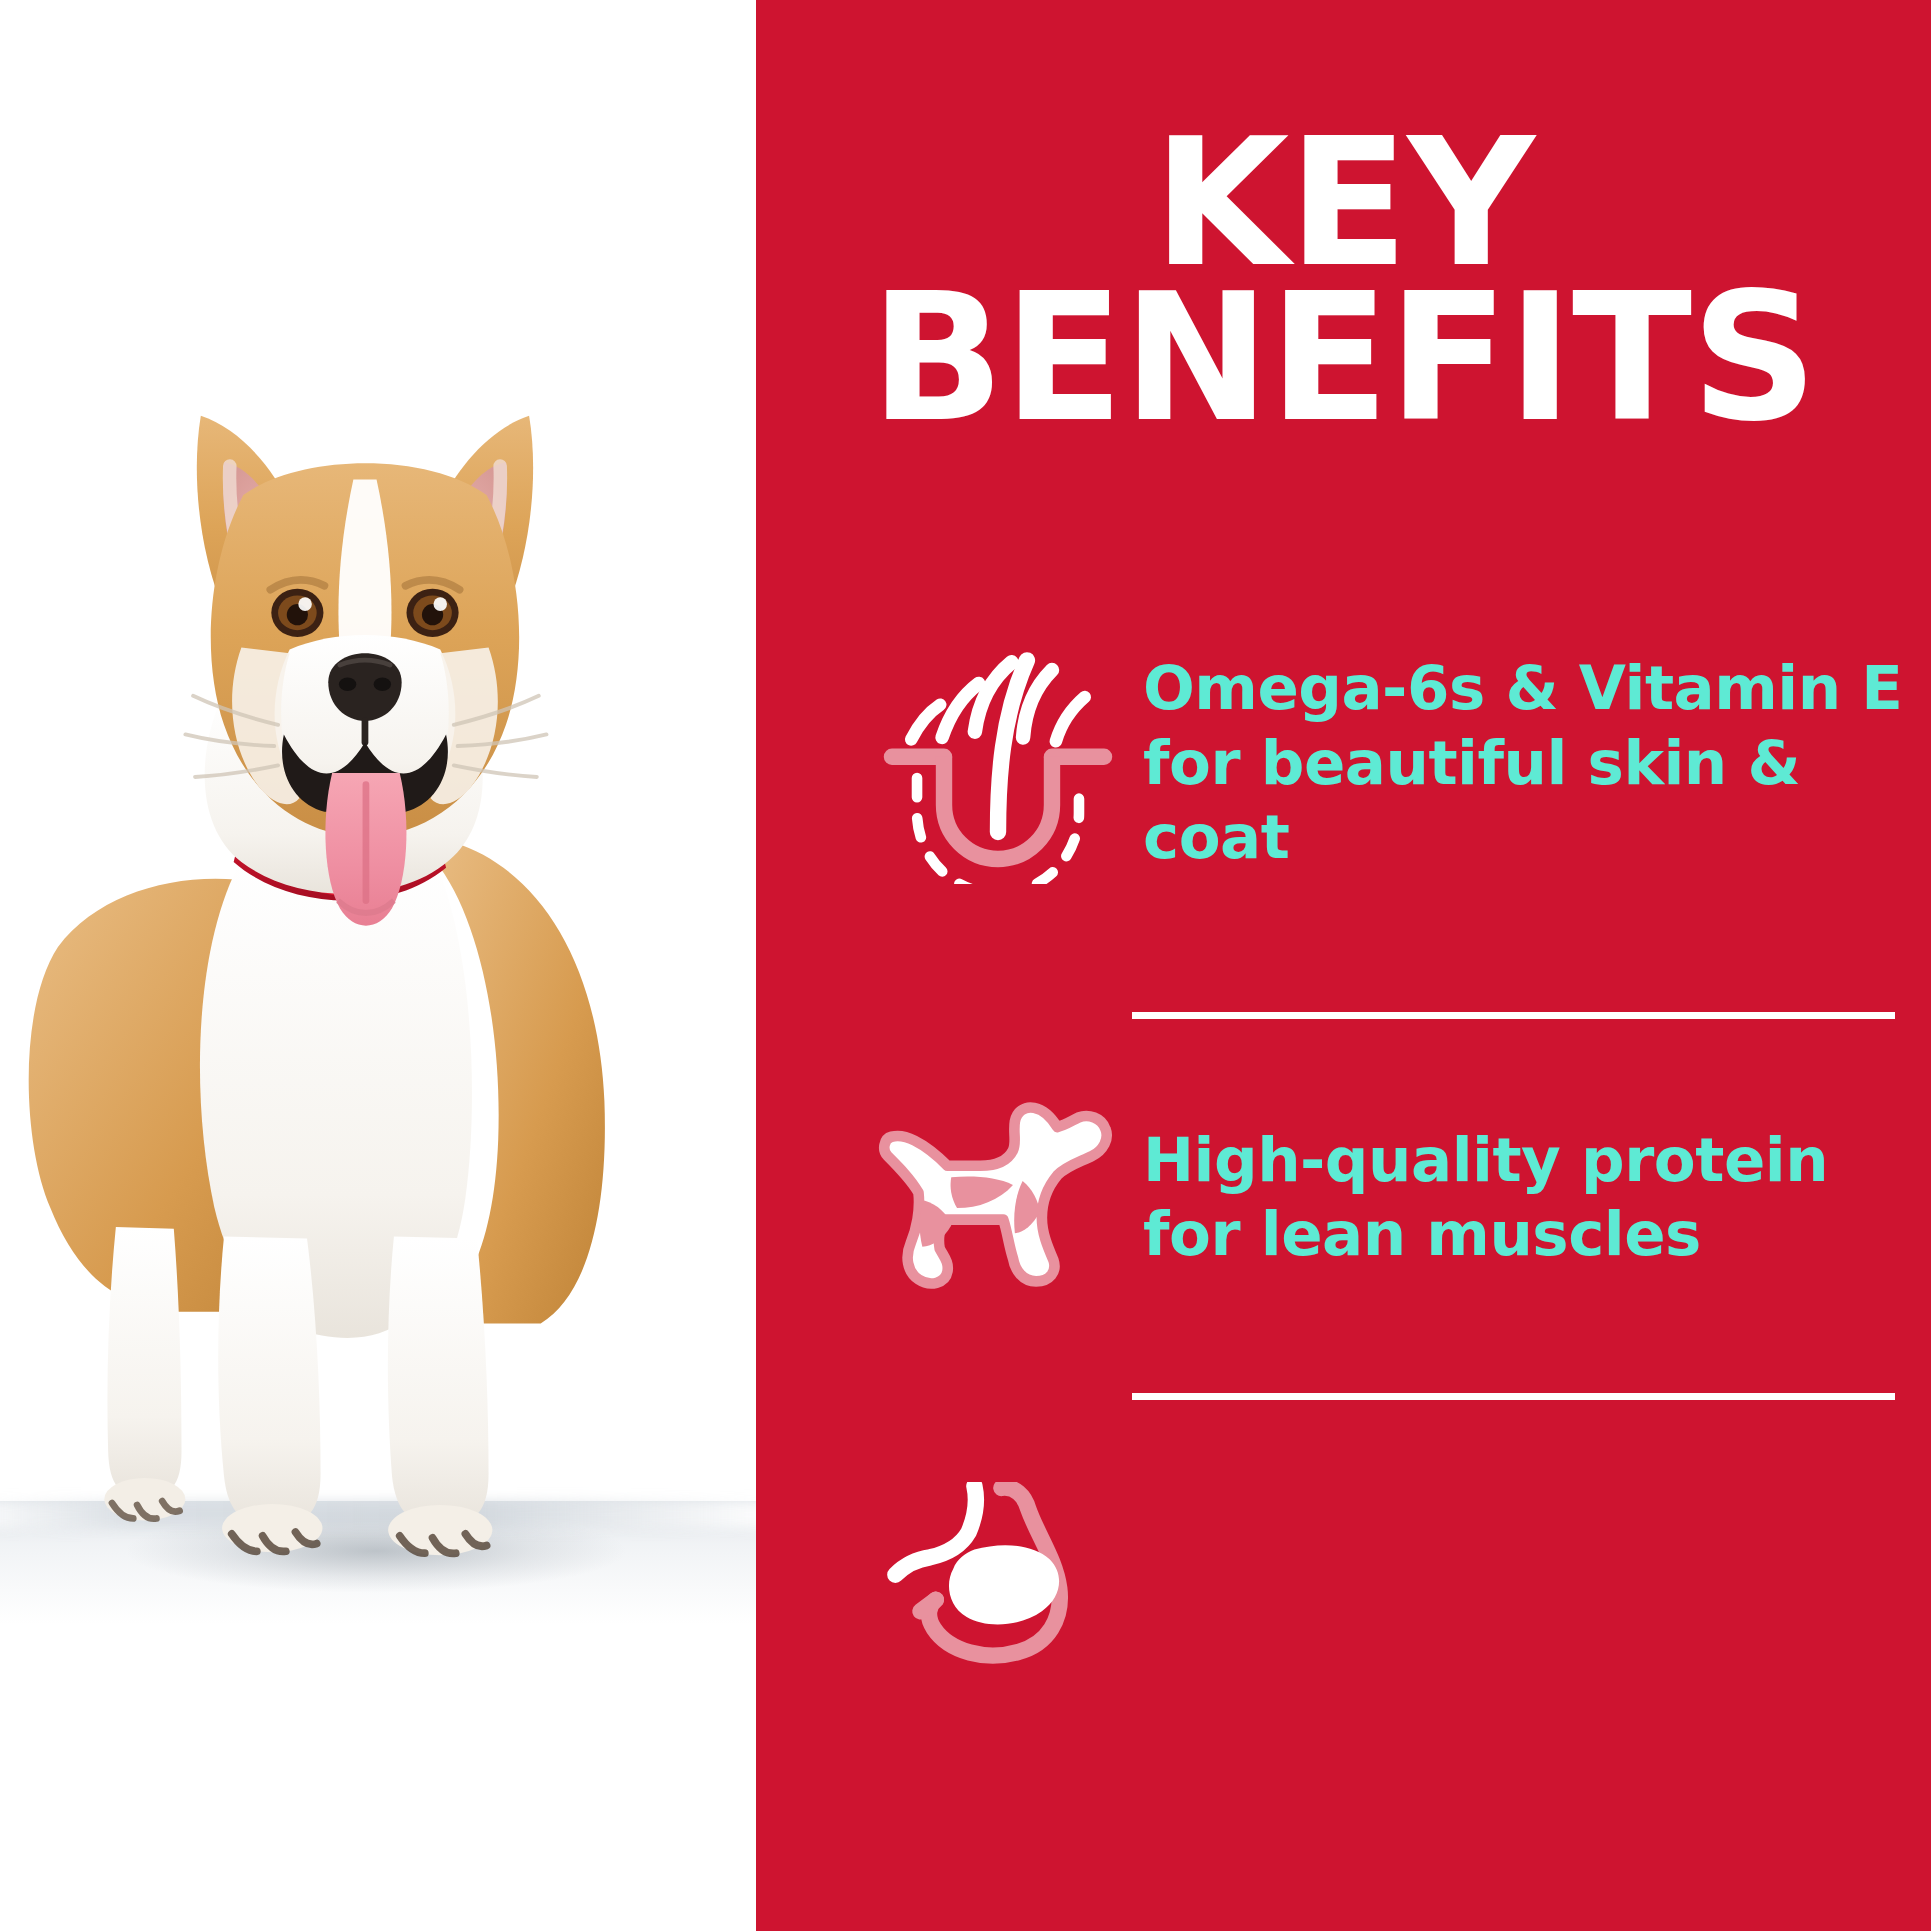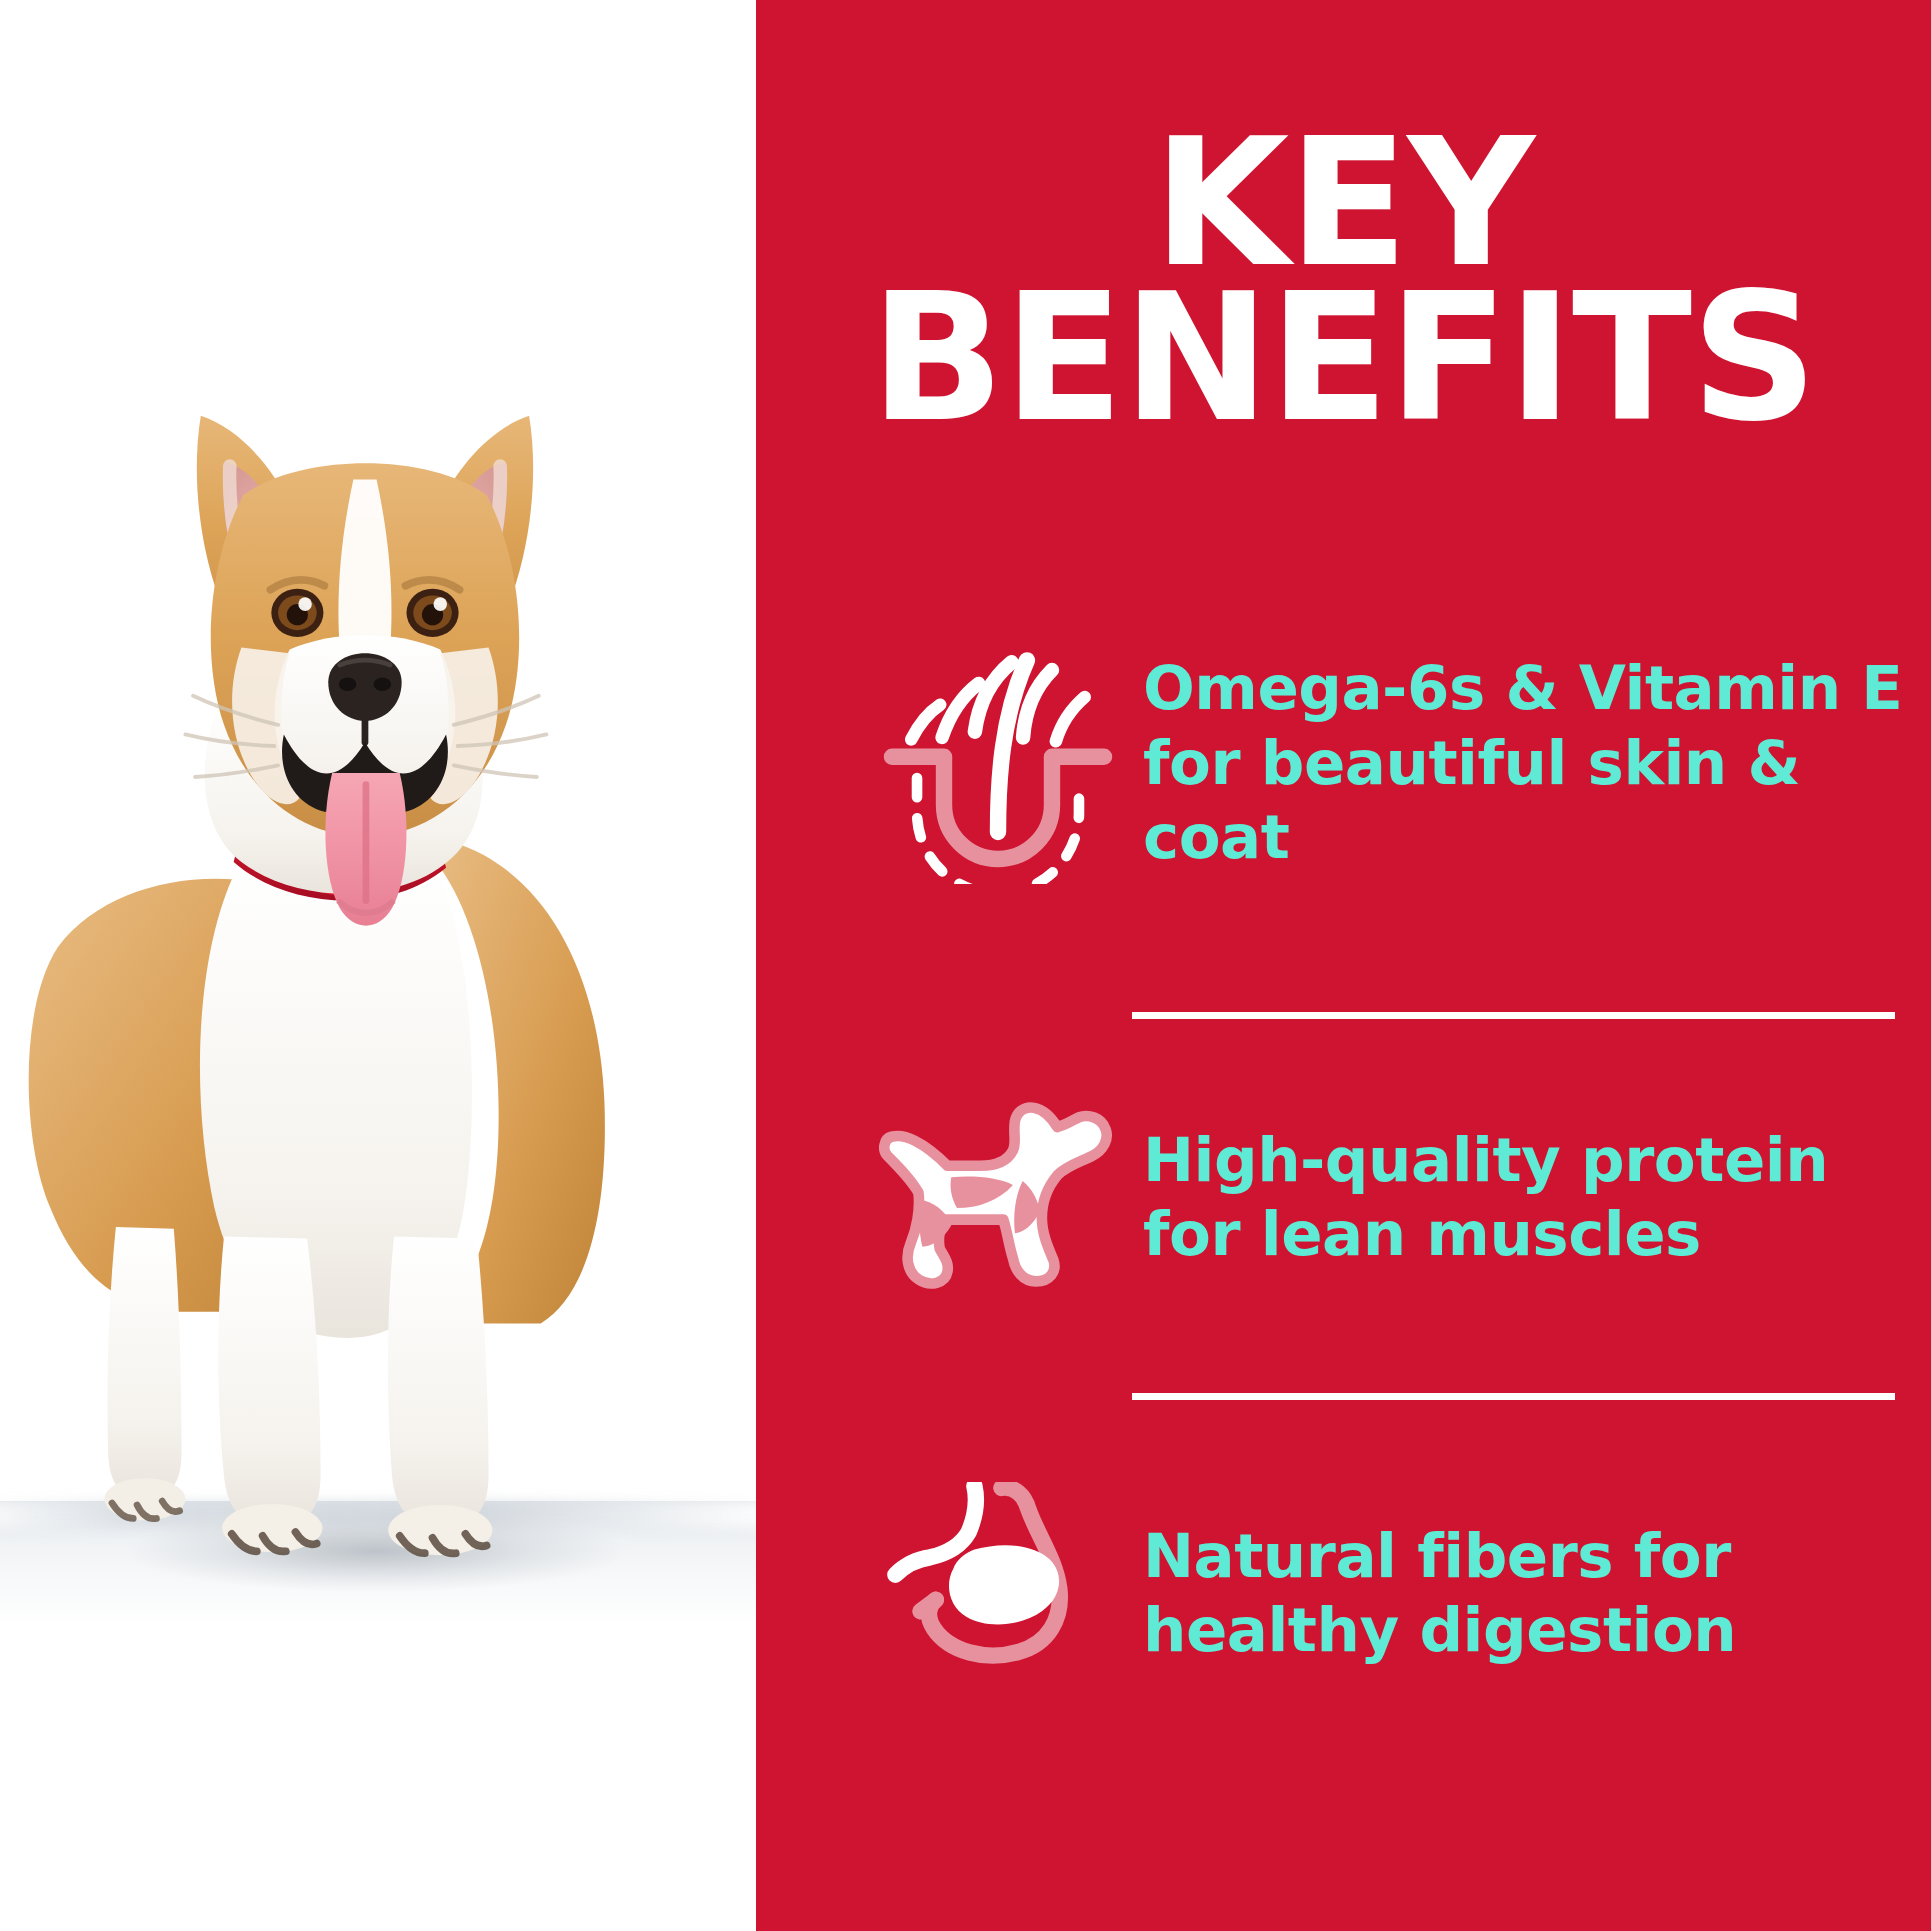--- a/index.html
+++ b/index.html
@@ -343,18 +343,17 @@
                    C 40 80 28 86 18 96" fill="none" stroke="#ffffff" stroke-width="17" stroke-linecap="round" stroke-linejoin="round"></path>
 
           <path d="M 100 70
                    C 128 62 160 64 178 80
                    C 194 96 190 120 170 134
                    C 148 150 112 152 92 140
                    C 72 128 70 104 78 90
                    C 82 80 90 74 100 70 Z" fill="#ffffff"></path>
         </svg>
       </div>
-      <div class="benefit-text">Natural fibers for healthy digestion</div>
     </div>
 
   </div>
 </div>
 
 
 </body></html>

